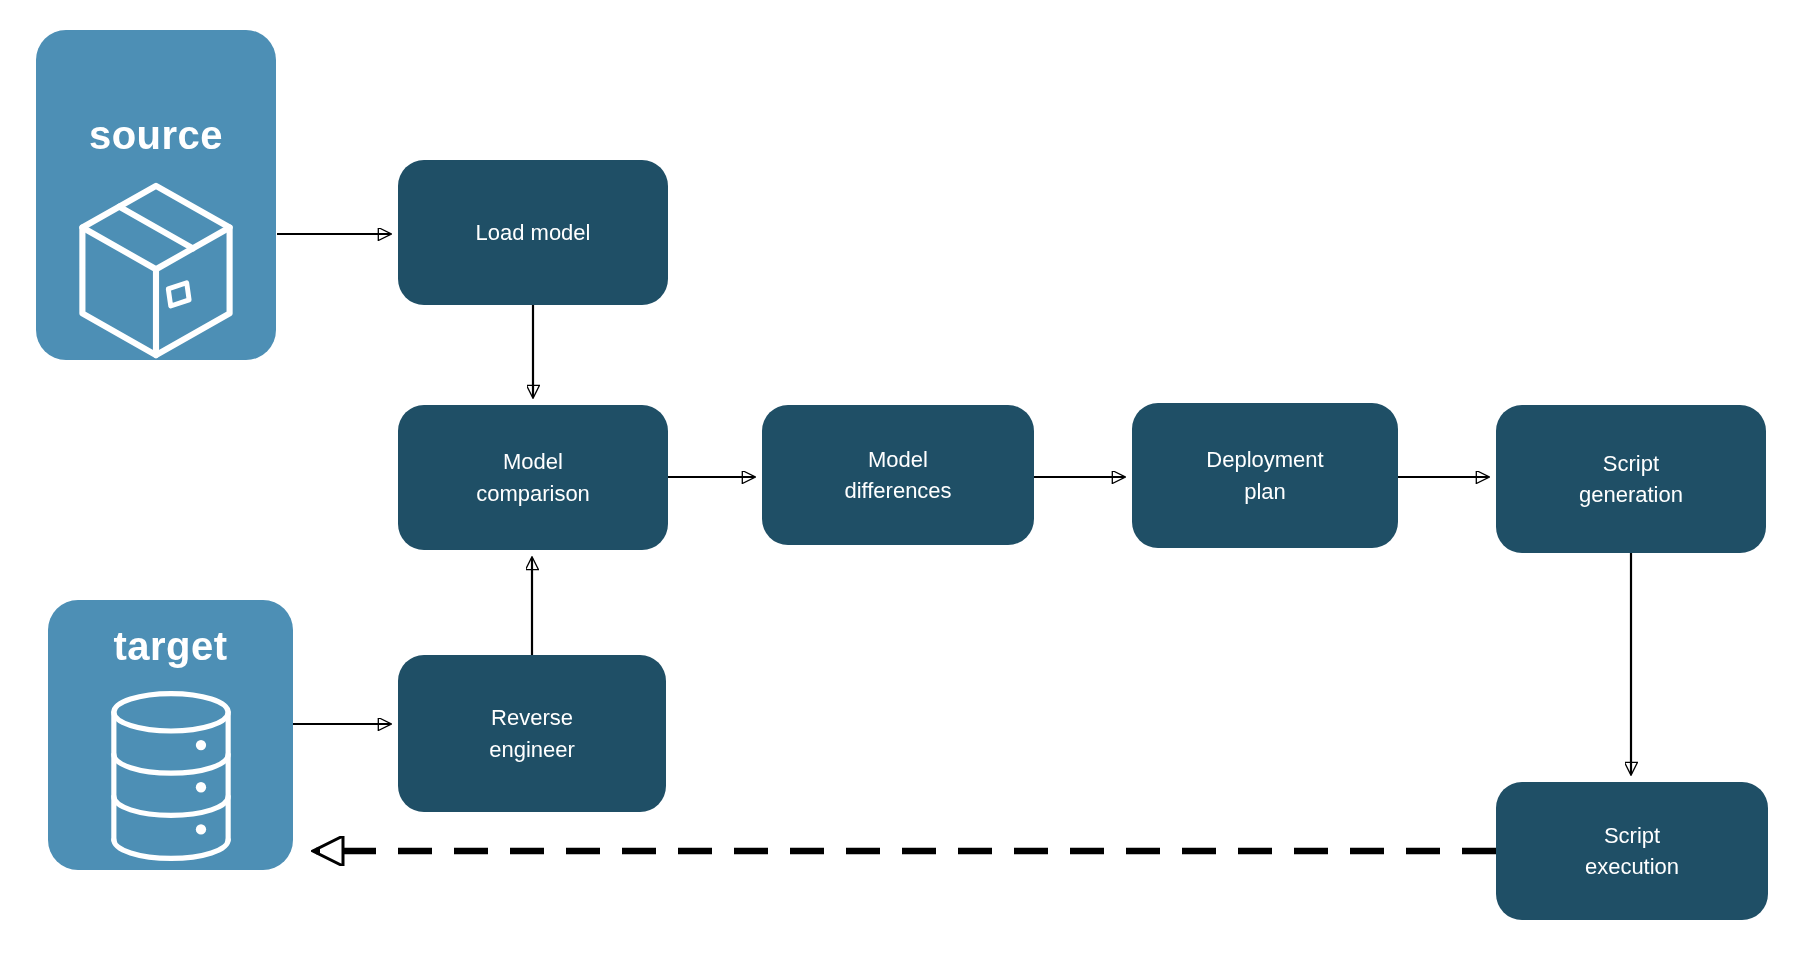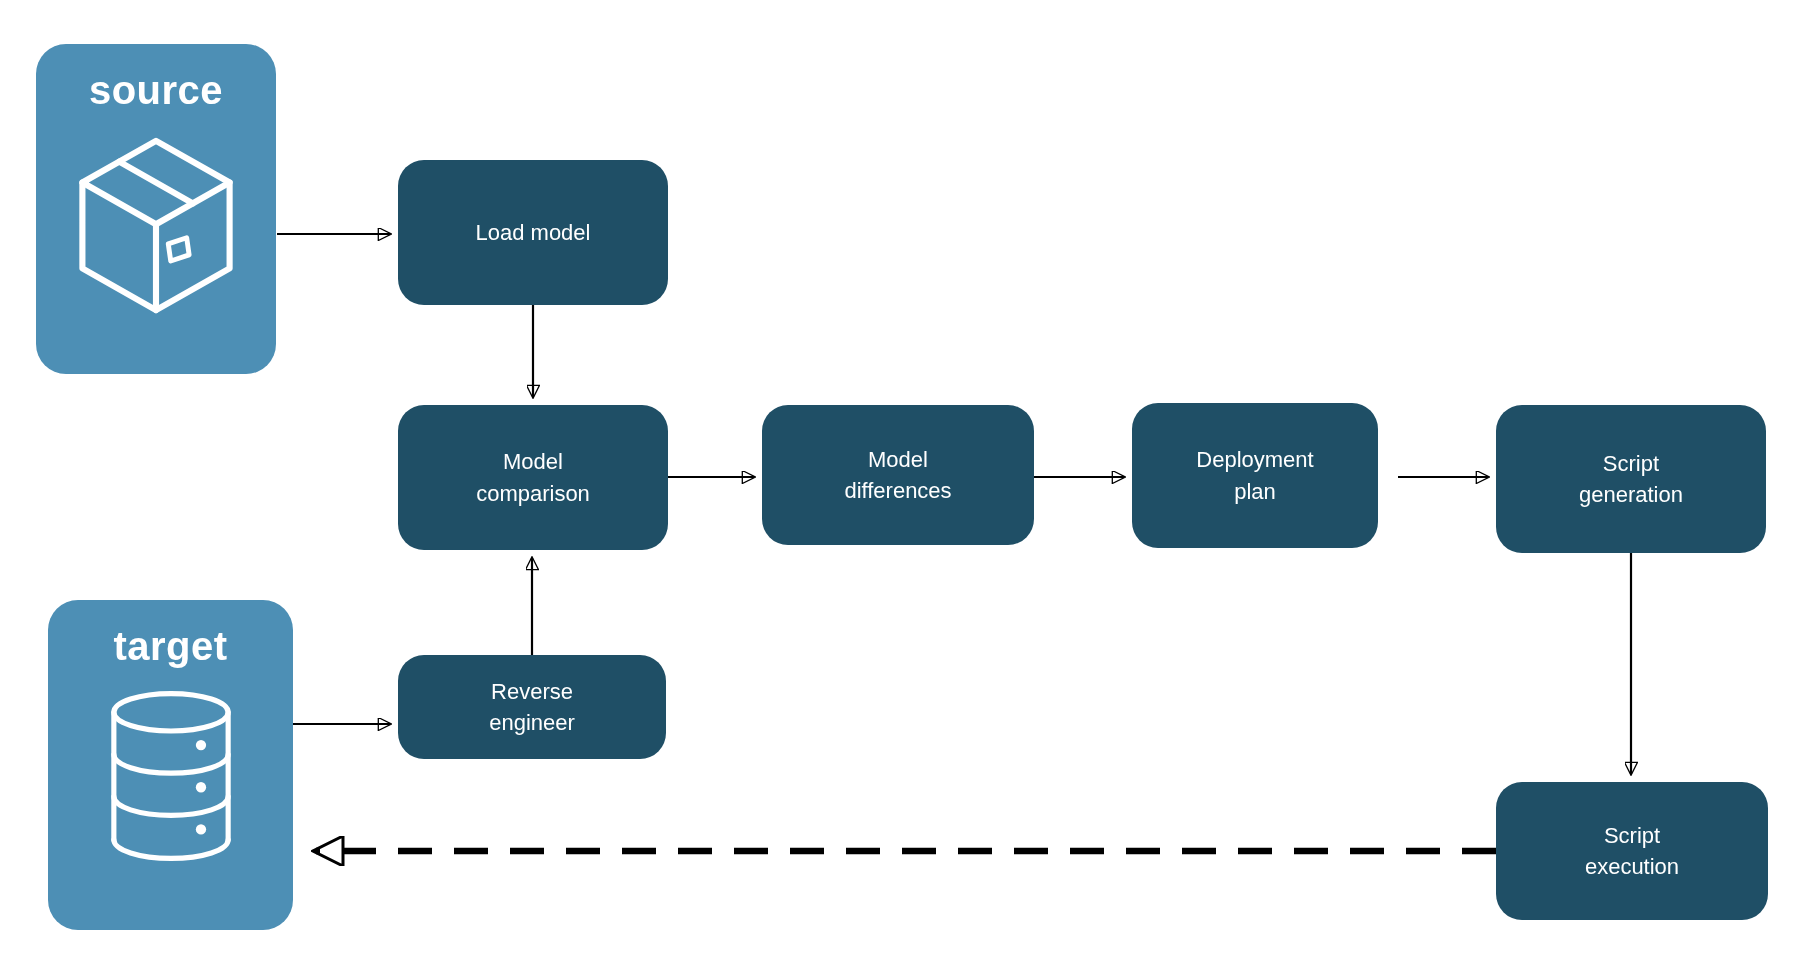--- a/index.html
+++ b/index.html
@@ -46,28 +46,28 @@
   }
   .node-title{
     font-weight:700;
     font-size:40px;
     margin-top:24px;
     letter-spacing:0.5px;
   }
   .node-icon{display:block;margin-top:18px;}
 
   
-  .node-source{left:36px;top:44px;width:240px;height:330px;}
-  .node-target{left:48px;top:600px;width:245px;height:330px;}
+  .node-source{left:36px;top:30px;width:240px;height:330px;justify-content:flex-end;}
+  .node-target{left:48px;top:600px;width:245px;height:270px;}
   .node-load-model{left:398px;top:160px;width:270px;height:145px;}
   .node-model-comparison{left:398px;top:405px;width:270px;height:145px;}
   .node-model-differences{left:762px;top:405px;width:272px;height:140px;}
-  .node-deployment-plan{left:1132px;top:403px;width:246px;height:145px;}
+  .node-deployment-plan{left:1132px;top:403px;width:266px;height:145px;}
   .node-script-generation{left:1496px;top:405px;width:270px;height:148px;}
-  .node-reverse-engineer{left:398px;top:655px;width:268px;height:104px;}
+  .node-reverse-engineer{left:398px;top:655px;width:268px;height:157px;}
   .node-script-execution{left:1496px;top:782px;width:272px;height:138px;}
 </style>
 </head>
 <body>
 
 <div class="canvas">
 
   <svg class="connectors" viewBox="0 0 1800 959" xmlns="http://www.w3.org/2000/svg">
     <defs>
       <marker id="arrow" viewBox="0 0 10 10" refX="9" refY="5" markerWidth="15" markerHeight="13" orient="auto" markerUnits="userSpaceOnUse">

